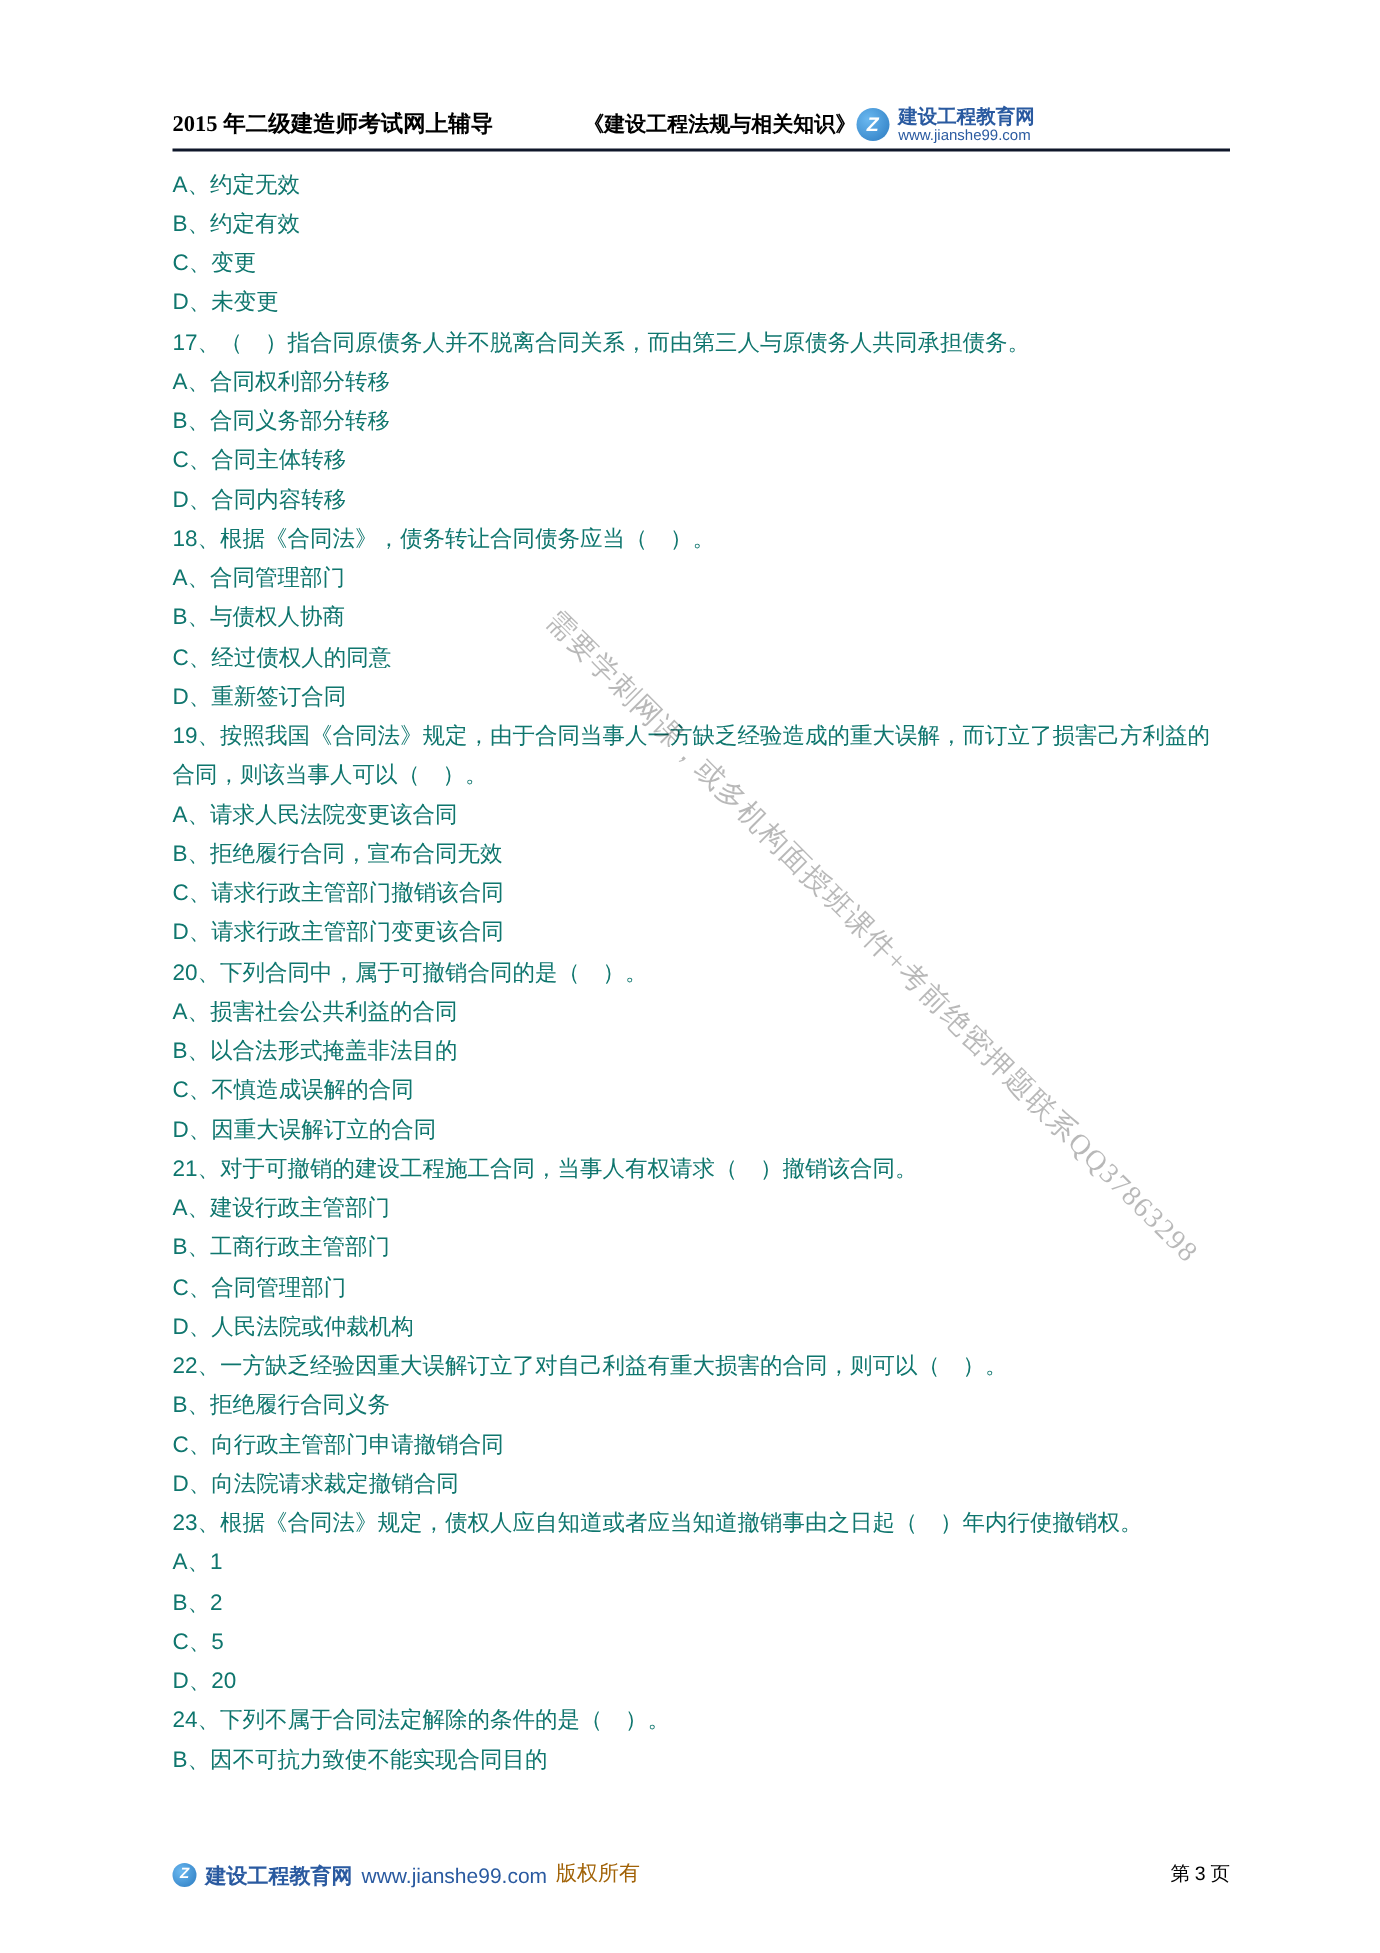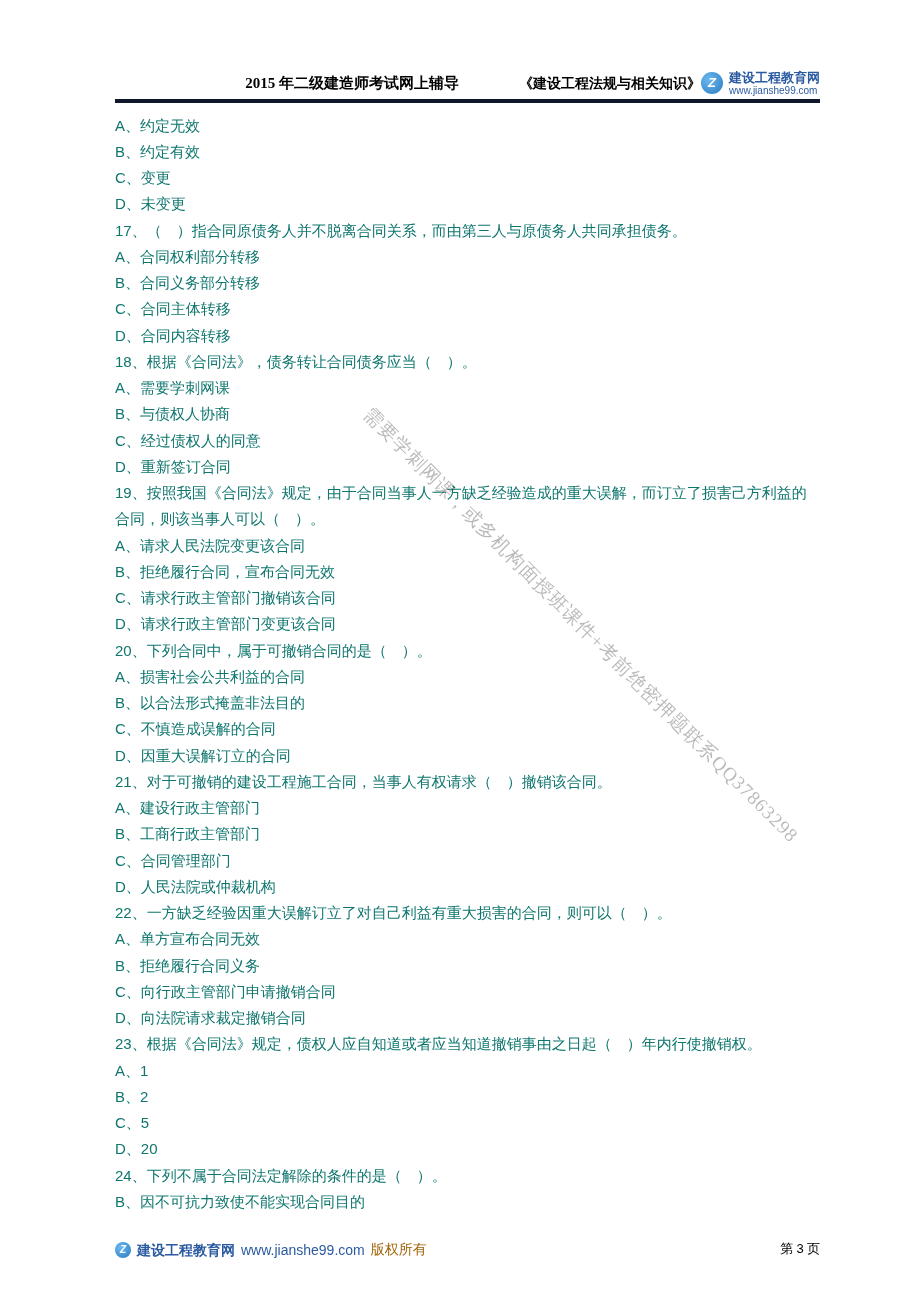--- a/index.html
+++ b/index.html
@@ -13,22 +13,22 @@
       line-height: 1.75;
       background: #fff;
       width: 920px;
       height: 1302px;
       position: relative;
       padding: 70px 100px 40px 115px;
     }
     .header-row {
       display: flex;
       align-items: center;
-      justify-content: flex-end;
-      border-bottom: 4px solid #0f172a;
+      justify-content: flex-start;
+      border-bottom: 2px solid #0f172a;
       padding-bottom: 2px;
       margin-bottom: 10px;
     }
     .header-left {
       display: flex;
       gap: 60px;
       align-items: baseline;
     }
     .course-title {
       font-weight: bold;
@@ -167,41 +167,40 @@
   <div class="line">A、约定无效</div>
   <div class="line">B、约定有效</div>
   <div class="line">C、变更</div>
   <div class="line">D、未变更</div>
   <div class="line">17、（　）指合同原债务人并不脱离合同关系，而由第三人与原债务人共同承担债务。</div>
   <div class="line">A、合同权利部分转移</div>
   <div class="line">B、合同义务部分转移</div>
   <div class="line">C、合同主体转移</div>
   <div class="line">D、合同内容转移</div>
   <div class="line">18、根据《合同法》，债务转让合同债务应当（　）。</div>
-  <div class="line">A、需要学刺网课</div>
+  <div class="line">A、合同管理部门</div>
   <div class="line">B、与债权人协商</div>
   <div class="line">C、经过债权人的同意</div>
   <div class="line">D、重新签订合同</div>
   <div class="line">19、按照我国《合同法》规定，由于合同当事人一方缺乏经验造成的重大误解，而订立了损害己方利益的合同，则该当事人可以（　）。</div>
   <div class="line">A、请求人民法院变更该合同</div>
   <div class="line">B、拒绝履行合同，宣布合同无效</div>
   <div class="line">C、请求行政主管部门撤销该合同</div>
   <div class="line">D、请求行政主管部门变更该合同</div>
   <div class="line">20、下列合同中，属于可撤销合同的是（　）。</div>
   <div class="line">A、损害社会公共利益的合同</div>
   <div class="line">B、以合法形式掩盖非法目的</div>
   <div class="line">C、不慎造成误解的合同</div>
   <div class="line">D、因重大误解订立的合同</div>
   <div class="line">21、对于可撤销的建设工程施工合同，当事人有权请求（　）撤销该合同。</div>
   <div class="line">A、建设行政主管部门</div>
   <div class="line">B、工商行政主管部门</div>
   <div class="line">C、合同管理部门</div>
   <div class="line">D、人民法院或仲裁机构</div>
   <div class="line">22、一方缺乏经验因重大误解订立了对自己利益有重大损害的合同，则可以（　）。</div>
-  <div class="line">A、单方宣布合同无效</div>
   <div class="line">B、拒绝履行合同义务</div>
   <div class="line">C、向行政主管部门申请撤销合同</div>
   <div class="line">D、向法院请求裁定撤销合同</div>
   <div class="line">23、根据《合同法》规定，债权人应自知道或者应当知道撤销事由之日起（　）年内行使撤销权。</div>
   <div class="line">A、1</div>
   <div class="line">B、2</div>
   <div class="line">C、5</div>
   <div class="line">D、20</div>
   <div class="line">24、下列不属于合同法定解除的条件的是（　）。</div>
   <div class="line">B、因不可抗力致使不能实现合同目的</div>

